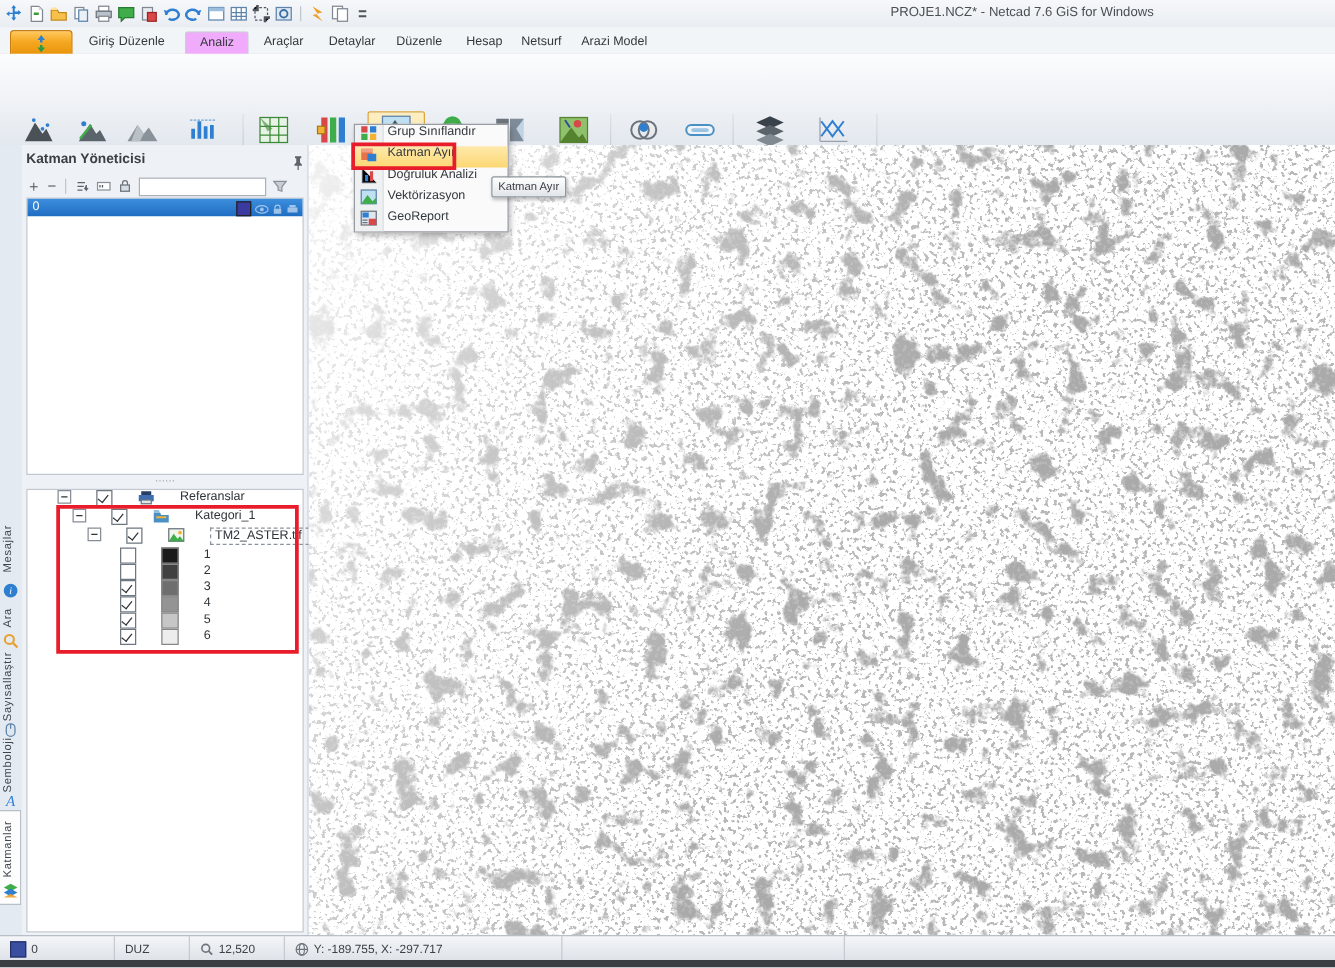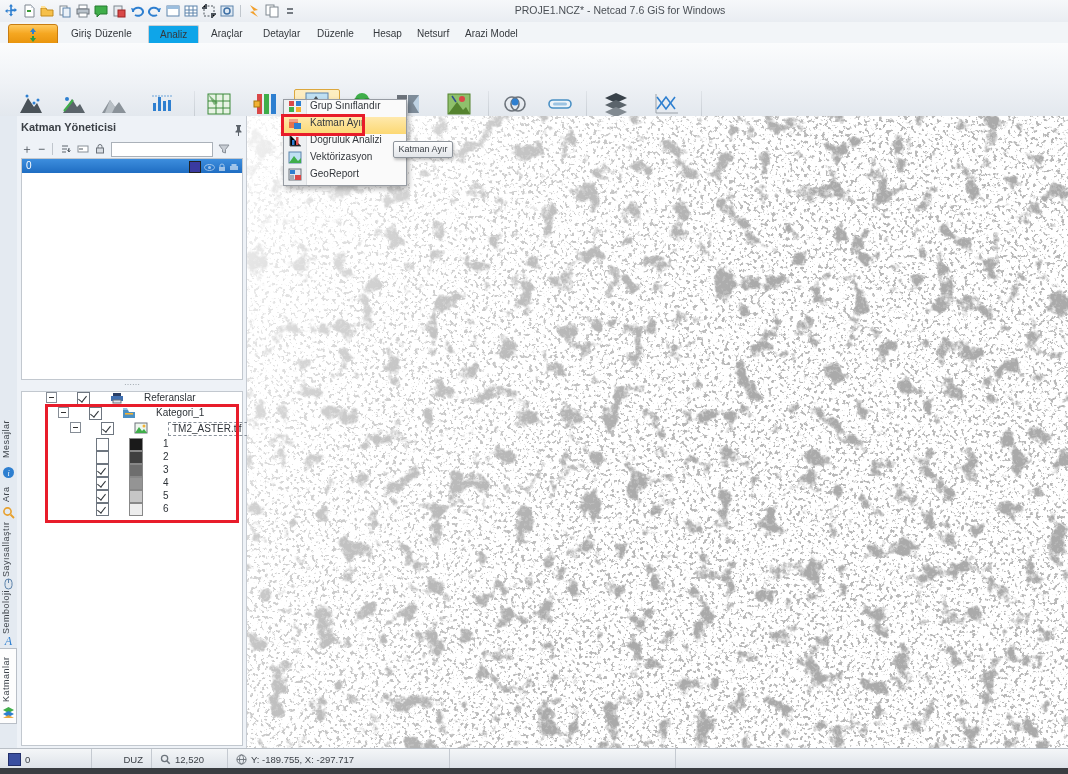--- a/index.html
+++ b/index.html
@@ -5,29 +5,29 @@
   html,body{margin:0;padding:0;}
   body{width:1068px;height:774px;position:relative;overflow:hidden;
        font-family:"Liberation Sans",sans-serif;background:#eef1f5;-webkit-font-smoothing:antialiased;}
   .abs{position:absolute;}
 
   
   #titlebar{left:0;top:0;width:1068px;height:22px;background:linear-gradient(#f6f8fa,#e9edf2);}
   #qat{left:4px;top:3px;height:16px;display:flex;align-items:center;gap:4px;}
   .qicon{width:14px;height:14px;display:inline-block;}
   .qsep{width:1px;height:12px;background:#c0c6cd;margin:0 2px;}
-  #window-title{left:300px;top:4px;width:640px;text-align:center;font-size:10.5px;color:#4a4f55;}
+  #window-title{left:283px;top:4px;width:640px;text-align:right;font-size:10.5px;color:#4a4f55;}
 
   
   #tabrow{left:0;top:22px;width:1068px;height:21px;background:#f2f5f8;border-bottom:1px solid #cdd3da;}
   #appbtn{left:8px;top:24px;width:48px;height:19px;border-radius:3px 3px 0 0;
           background:linear-gradient(#ffc95e,#f5a721 45%,#e8930c);border:1px solid #c87d12;
           display:flex;align-items:center;justify-content:center;}
   .rtab{top:25px;height:18px;line-height:18px;padding:0 11px;font-size:10px;color:#34383d;}
-  .rtab.active{background:#0ea5e9;border:1px solid #c9ced4;border-bottom:none;border-radius:2px 2px 0 0;}
+  .rtab.active{background:#f0abfc;border:1px solid #c9ced4;border-bottom:none;border-radius:2px 2px 0 0;}
 
   
   #ribbon{left:0;top:43px;width:1068px;height:73px;
           background:linear-gradient(#fbfcfd,#eff2f6 55%,#e3e8ee);border-bottom:1px solid #c6ccd3;}
   .rbtn{position:absolute;top:47px;height:62px;text-align:center;font-size:9px;line-height:10px;
         color:#3b4046;cursor:default;}
   .rbtn .ric{display:block;margin:1px auto 3px;width:26px;height:26px;}
   .rbtn .arr{display:block;font-size:7px;line-height:6px;color:#5c636b;}
   .rbtn.active{background:linear-gradient(#fdeec3,#fbd98a);border:1px solid #dca73e;border-radius:2px;
                top:46px;height:64px;box-sizing:border-box;}
@@ -527,21 +527,21 @@
 <div id="tooltip" class="abs">Katman Ayır</div>
 
 <div id="red-rect-menu" class="red-rect"></div>
 <div id="red-rect-tree" class="red-rect"></div>
 
 <div id="statusbar" class="abs">
   <div class="scell" style="width:92px">
     <span style="width:11px;height:11px;background:#3a4fa0;border:1px solid #23306b;display:inline-block"></span>
     <span>0</span>
   </div>
-  <div class="scell" style="width:60px;justify-content:flex-end">
+  <div class="scell" style="width:60px;justify-content:flex-start">
     <span>DUZ</span>
   </div>
   <div class="scell" style="width:76px">
     <svg width="11" height="11" viewBox="0 0 12 12">
         <circle cx="5" cy="5" r="3.4" fill="none" stroke="#6c737b" stroke-width="1.4"></circle>
         <path stroke="#6c737b" stroke-width="1.6" d="M7.6 7.6l3 3"></path>
       </svg>
     <span>12,520</span>
   </div>
   <div class="scell" style="width:222px">

